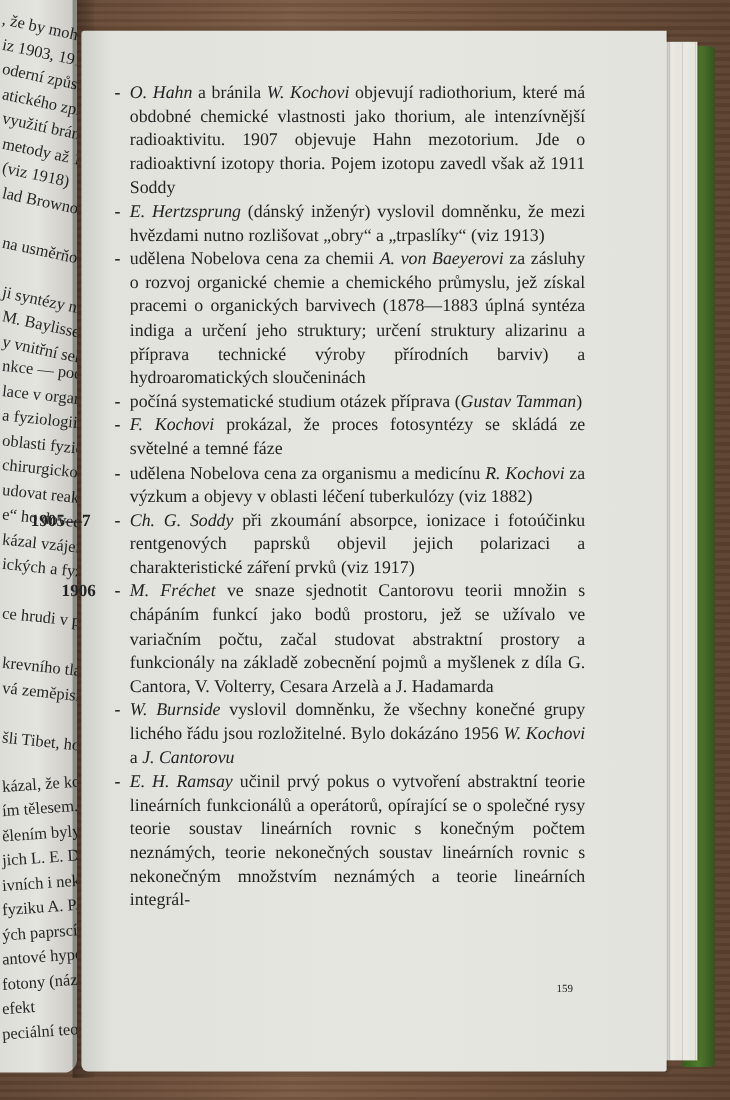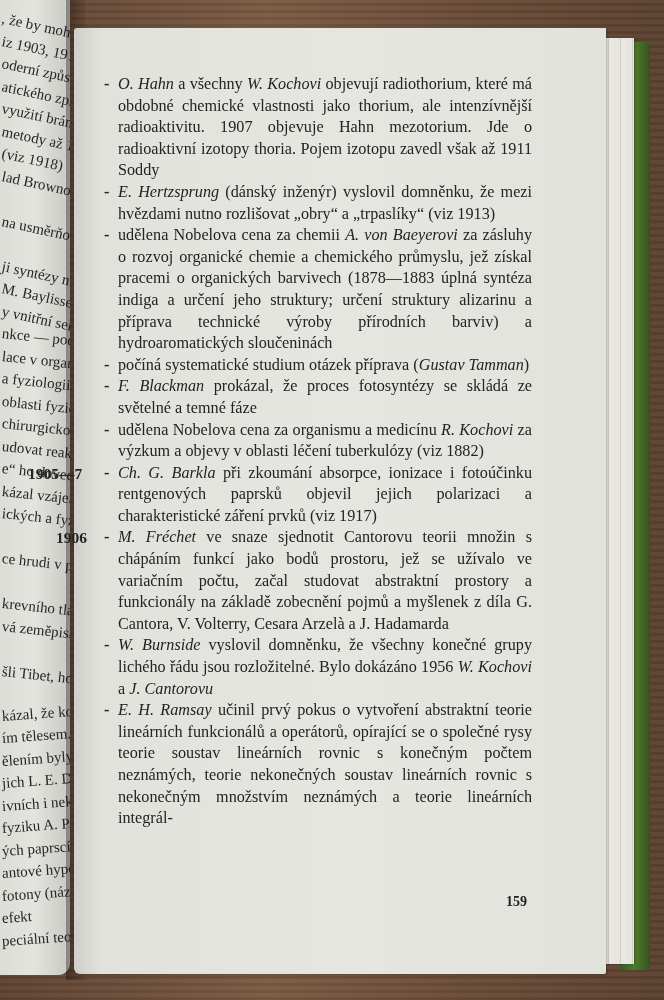--- a/index.html
+++ b/index.html
@@ -57,21 +57,21 @@
   .entry { position: relative; padding-left: 14px; }
   .entry .bullet {
     position: absolute; left: 0; top: 0; font-weight: bold;
   }
   .entry .year {
     position: absolute; right: 100%; margin-right: -12px; top: 0;
     font-weight: bold; white-space: nowrap; font-size: 15.5px;
   }
   i { font-style: italic; }
   .page-num {
-    position: absolute; left: 432px; top: 866px; font-weight: bold; font-size: 14px; color: #222;
+    position: absolute; left: 432px; top: 866px; font-weight: normal; font-size: 10px; color: #222;
   }
 </style>
 </head>
 <body>
 
 <div class="table"></div>
 <div class="cover-edge"></div>
 <div class="page-stack"></div>
 
 <div class="left-page" id="left-page">
@@ -109,25 +109,25 @@
     <div class="frag" style="top: 842.5px; transform: rotate(-4deg);">ých paprscích</div>
     <div class="frag" style="top: 865px; transform: rotate(-4deg);">antové hypotézy</div>
     <div class="frag" style="top: 887.5px; transform: rotate(-4deg);">fotony (název</div>
     <div class="frag" style="top: 910px; transform: rotate(-4deg);">efekt</div>
     <div class="frag" style="top: 932.5px; transform: rotate(-4deg);">peciální teorie</div>
   </div>
 <div class="gutter"></div>
 
 <div class="page">
   <div class="text" id="entries">
-      <div class="entry"><span class="bullet">-</span><i>O. Hahn</i><span> a všechny </span><i>W. Kochovi</i><span> objevují radiothorium, které má obdobné chemické vlastnosti jako thorium, ale intenzívnější radioaktivitu. 1907 objevuje Hahn mezotorium. Jde o radioaktivní izotopy thoria. Pojem izotopu zavedl však až 1911 Soddy</span></div>
+      <div class="entry"><span class="bullet">-</span><i>O. Hahn</i><span> a bránila </span><i>W. Kochovi</i><span> objevují radiothorium, které má obdobné chemické vlastnosti jako thorium, ale intenzívnější radioaktivitu. 1907 objevuje Hahn mezotorium. Jde o radioaktivní izotopy thoria. Pojem izotopu zavedl však až 1911 Soddy</span></div>
       <div class="entry"><span class="bullet">-</span><i>E. Hertzsprung</i><span> (dánský inženýr) vyslovil domněnku, že mezi hvězdami nutno rozlišovat „obry“ a „trpaslíky“ (viz 1913)</span></div>
       <div class="entry"><span class="bullet">-</span><span>udělena Nobelova cena za chemii </span><i>A. von Baeyerovi</i><span> za zásluhy o rozvoj organické chemie a chemického průmyslu, jež získal pracemi o organických barvivech (1878—1883 úplná syntéza indiga a určení jeho struktury; určení struktury alizarinu a příprava technické výroby přírodních barviv) a hydroaromatických sloučeninách</span></div>
       <div class="entry"><span class="bullet">-</span><span>počíná systematické studium otázek příprava (</span><i>Gustav Tamman</i><span>)</span></div>
-      <div class="entry"><span class="bullet">-</span><i>F. Blackman</i><span> prokázal, že proces fotosyntézy se skládá ze světelné a temné fáze</span></div>
+      <div class="entry"><span class="bullet">-</span><i>F. Kochovi</i><span> prokázal, že proces fotosyntézy se skládá ze světelné a temné fáze</span></div>
       <div class="entry"><span class="bullet">-</span><span>udělena Nobelova cena za organismu a medicínu </span><i>R. Kochovi</i><span> za výzkum a objevy v oblasti léčení tuberkulózy (viz 1882)</span></div>
-      <div class="entry"><span class="year" style="left: -76px; right: auto;">1905—7</span><span class="bullet">-</span><i>Ch. G. Barkla</i><span> při zkoumání absorpce, ionizace i fotoúčinku rentgenových paprsků objevil jejich polarizaci a charakteristické záření prvků (viz 1917)</span></div>
+      <div class="entry"><span class="year" style="left: -76px; right: auto;">1905—7</span><span class="bullet">-</span><i>Ch. G. Soddy</i><span> při zkoumání absorpce, ionizace i fotoúčinku rentgenových paprsků objevil jejich polarizaci a charakteristické záření prvků (viz 1917)</span></div>
       <div class="entry"><span class="year" style="left: -48px; right: auto;">1906</span><span class="bullet">-</span><i>M. Fréchet</i><span> ve snaze sjednotit Cantorovu teorii množin s chápáním funkcí jako bodů prostoru, jež se užívalo ve variačním počtu, začal studovat abstraktní prostory a funkcionály na základě zobecnění pojmů a myšlenek z díla G. Cantora, V. Volterry, Cesara Arzelà a J. Hadamarda</span></div>
       <div class="entry"><span class="bullet">-</span><i>W. Burnside</i><span> vyslovil domněnku, že všechny konečné grupy lichého řádu jsou rozložitelné. Bylo dokázáno 1956 </span><i>W. Kochovi</i><span> a </span><i>J. Cantorovu</i></div>
       <div class="entry"><span class="bullet">-</span><i>E. H. Ramsay</i><span> učinil prvý pokus o vytvoření abstraktní teorie lineárních funkcionálů a operátorů, opírající se o společné rysy teorie soustav lineárních rovnic s konečným počtem neznámých, teorie nekonečných soustav lineárních rovnic s nekonečným množstvím neznámých a teorie lineárních integrál-</span></div>
     </div>
   <div class="page-num">159</div>
 </div>
 
 </body></html>

